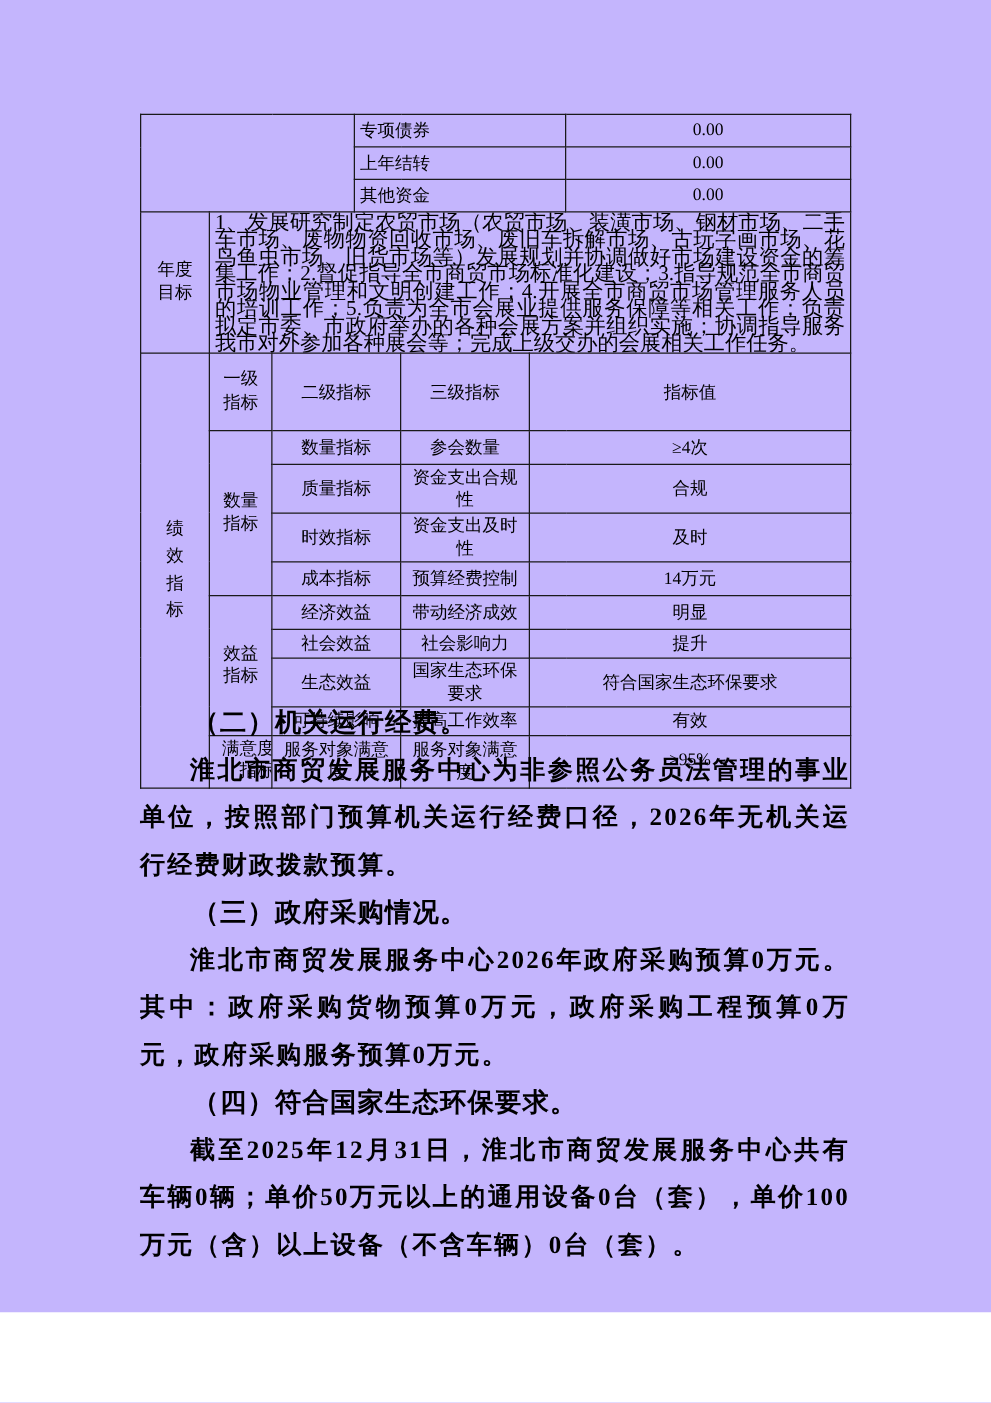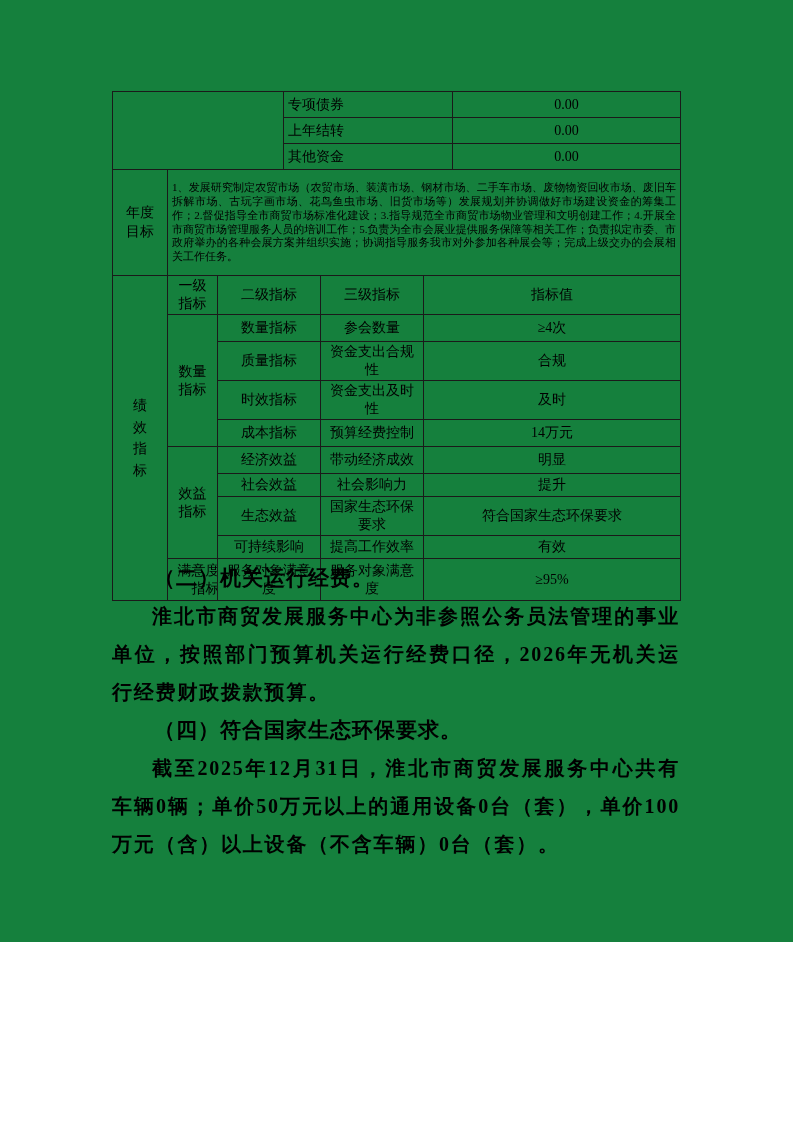--- a/index.html
+++ b/index.html
@@ -1,21 +1,21 @@
 <!DOCTYPE html>
 <html><head>
 <meta charset="utf-8">
 <style>
   * { box-sizing: border-box; }
   html, body { margin: 0; padding: 0; background: #ffffff; }
   .page {
     position: relative;
     width: 793px;
-    height: 942px;
-    background: #15803d;
+    height: 1050px;
+    background: #c4b5fd;
     color: #000000;
     font-family: "Liberation Serif", serif;
     overflow: hidden;
   }
 
   
   table.doc-table {
     position: absolute;
     left: 112px;
     top: 91px;
@@ -28,28 +28,28 @@
   table.doc-table td {
     border: 1px solid #1a1a1a;
     padding: 1px 4px;
     overflow: hidden;
     vertical-align: middle;
   }
   td.cell-center { text-align: center; padding: 1px 2px; }
   td.cell-label  { text-align: left; padding-left: 6px; }
   td.cell-value  { text-align: center; padding-left: 6px; }
   td.goal-text {
-    font-size: 11px;
+    font-size: 17px;
     line-height: 13.8px;
     text-align: justify;
     padding: 3px 5px;
     vertical-align: middle;
   }
   .wrap1 { width: 1.1em;  margin: 0 auto; line-height: 1.55; text-align: center; }
-  .wrap2 { width: 2.25em; margin: 0 auto; line-height: 1.3;  text-align: center; }
+  .wrap2 { width: 2.25em; margin: 11px auto; line-height: 1.3;  text-align: center; }
   .wrap3 { width: 3.4em;  margin: 0 auto; line-height: 1.3;  text-align: right; }
 
   tr.h26  { height: 26px; }
   tr.h106 { height: 106px; }
   tr.h38  { height: 38px; }
   tr.h27  { height: 27px; }
   tr.h23  { height: 23px; }
   tr.h42  { height: 42px; }
 
   
@@ -180,18 +180,20 @@
       <td class="cell-center">服务对象满意度</td>
       <td colspan="2" class="cell-center">≥95%</td>
     </tr>
   </tbody>
     </table>
 
   <div class="text-block">
     <div class="sec-heading">（二）机关运行经费。</div>
     <p class="sec-body">淮北市商贸发展服务中心为非参照公务员法管理的事业单位，按照部门预算机关运行经费口径，2026年无机关运行经费财政拨款预算。</p>
 
+    <div class="sec-heading">（三）政府采购情况。</div>
+    <p class="sec-body">淮北市商贸发展服务中心2026年政府采购预算0万元。其中：政府采购货物预算0万元，政府采购工程预算0万元，政府采购服务预算0万元。</p>
 
     <div class="sec-heading">（四）符合国家生态环保要求。</div>
     <p class="sec-body">截至2025年12月31日，淮北市商贸发展服务中心共有车辆0辆；单价50万元以上的通用设备0台（套），单价100万元（含）以上设备（不含车辆）0台（套）。</p>
   </div>
 
 </div>
 
 </body></html>

